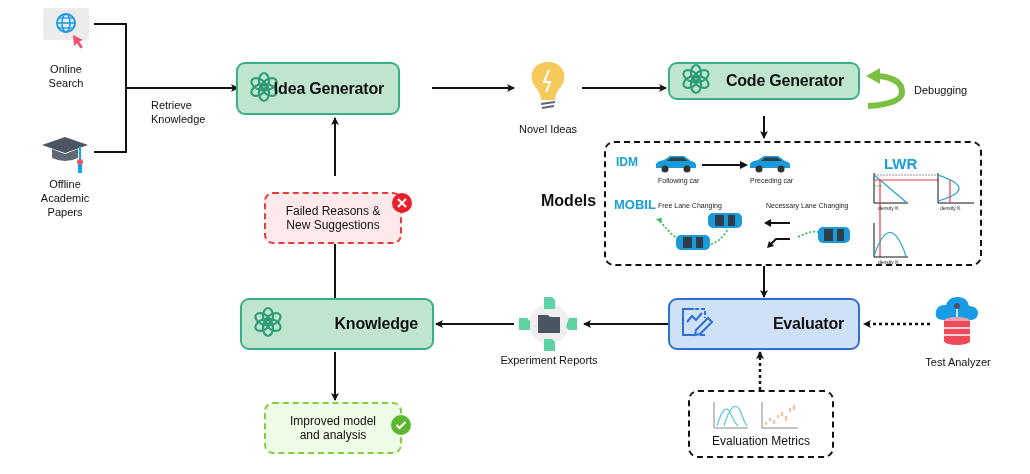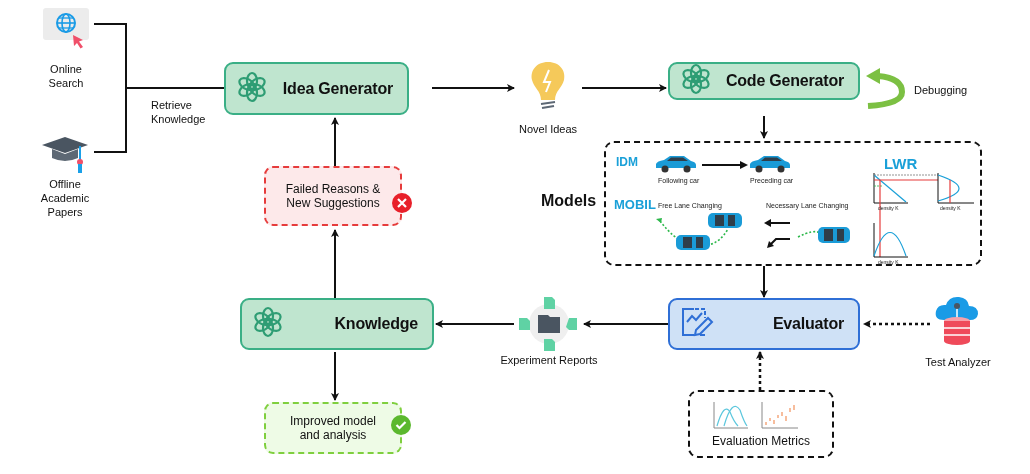--- a/index.html
+++ b/index.html
@@ -80,21 +80,21 @@
     <rect x="38" y="28" width="4" height="9" fill="#1aa0e8"></rect>
   </svg>
 </div>
 <div class="lbl" style="left:28px;top:177px;width:74px;white-space:pre-line;">Offline
 Academic
 Papers</div>
 
 <div class="lbl lbl-left" style="left:151px;top:98px;white-space:pre-line;">Retrieve
 Knowledge</div>
 
-<div class="box green-box" style="left:224px;top:62px;width:185px;height:53px;padding-left:8px;">
+<div class="box green-box" style="left:236px;top:62px;width:164px;height:53px;padding-left:8px;">
   <span class="box-icon">
     <svg width="32" height="32" viewBox="0 0 32 32">
         <g fill="none" stroke="#2e9d74" stroke-width="2.2">
       <ellipse cx="16" cy="10" rx="5" ry="8" transform="rotate(0 16 16)"></ellipse>
       <ellipse cx="16" cy="10" rx="5" ry="8" transform="rotate(60 16 16)"></ellipse>
       <ellipse cx="16" cy="10" rx="5" ry="8" transform="rotate(120 16 16)"></ellipse>
       <ellipse cx="16" cy="10" rx="5" ry="8" transform="rotate(180 16 16)"></ellipse>
       <ellipse cx="16" cy="10" rx="5" ry="8" transform="rotate(240 16 16)"></ellipse>
       <ellipse cx="16" cy="10" rx="5" ry="8" transform="rotate(300 16 16)"></ellipse>
     </g>
@@ -207,21 +207,21 @@
 
     <line x1="6" y1="54" x2="6" y2="88" stroke="#111" stroke-width="1"></line>
       <line x1="6" y1="88" x2="40" y2="88" stroke="#111" stroke-width="1"></line>
     <path d="M6,87 Q22,40 38,87" fill="none" stroke="#1aa0d8" stroke-width="1.2"></path>
   </svg>
   <div class="tiny" style="left:272px;top:62px;font-size:5px;">density K</div>
   <div class="tiny" style="left:334px;top:62px;font-size:5px;">density K</div>
   <div class="tiny" style="left:272px;top:116px;font-size:5px;">density K</div>
 </div>
 
-<div class="note note-red" style="left:264px;top:166px;width:138px;height:60px;">
+<div class="note note-red" style="left:264px;top:192px;width:138px;height:52px;">
   <span style="white-space:pre-line;">Failed Reasons &amp;
 New Suggestions</span>
 </div>
 <div class="abs" style="left:392px;top:193px;">
   <svg width="20" height="20" viewBox="0 0 20 20">
       <circle cx="10" cy="10" r="10" fill="#e8202a"></circle>
       <path d="M6,6 L14,14 M14,6 L6,14" stroke="#fff" stroke-width="2.2"></path>
     </svg>
 </div>
 

